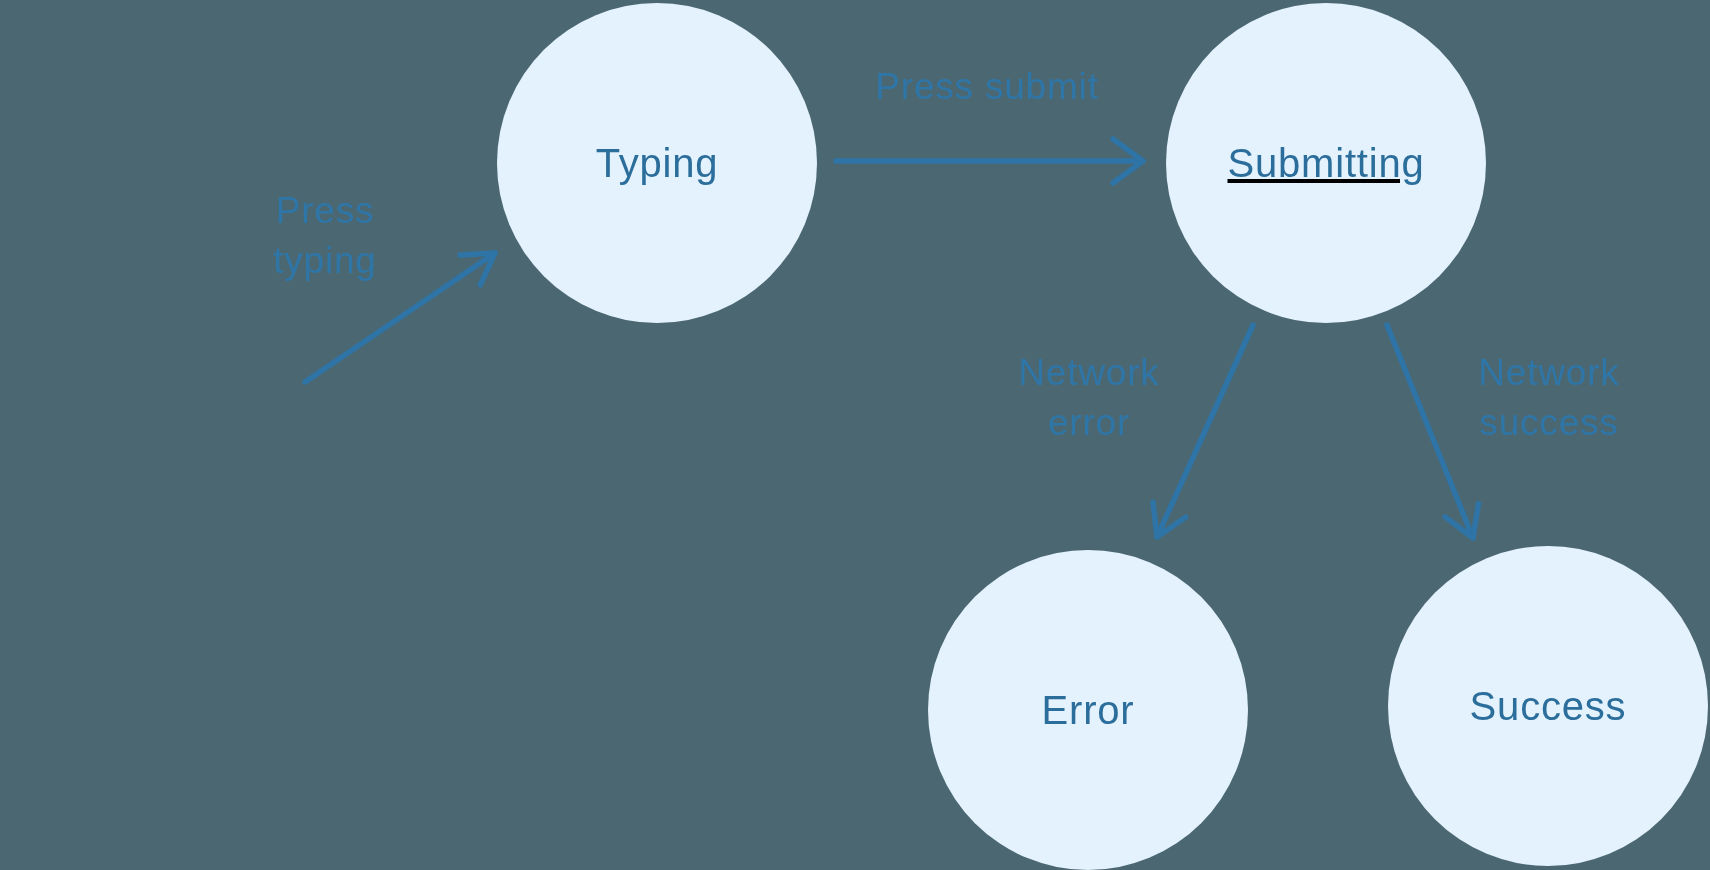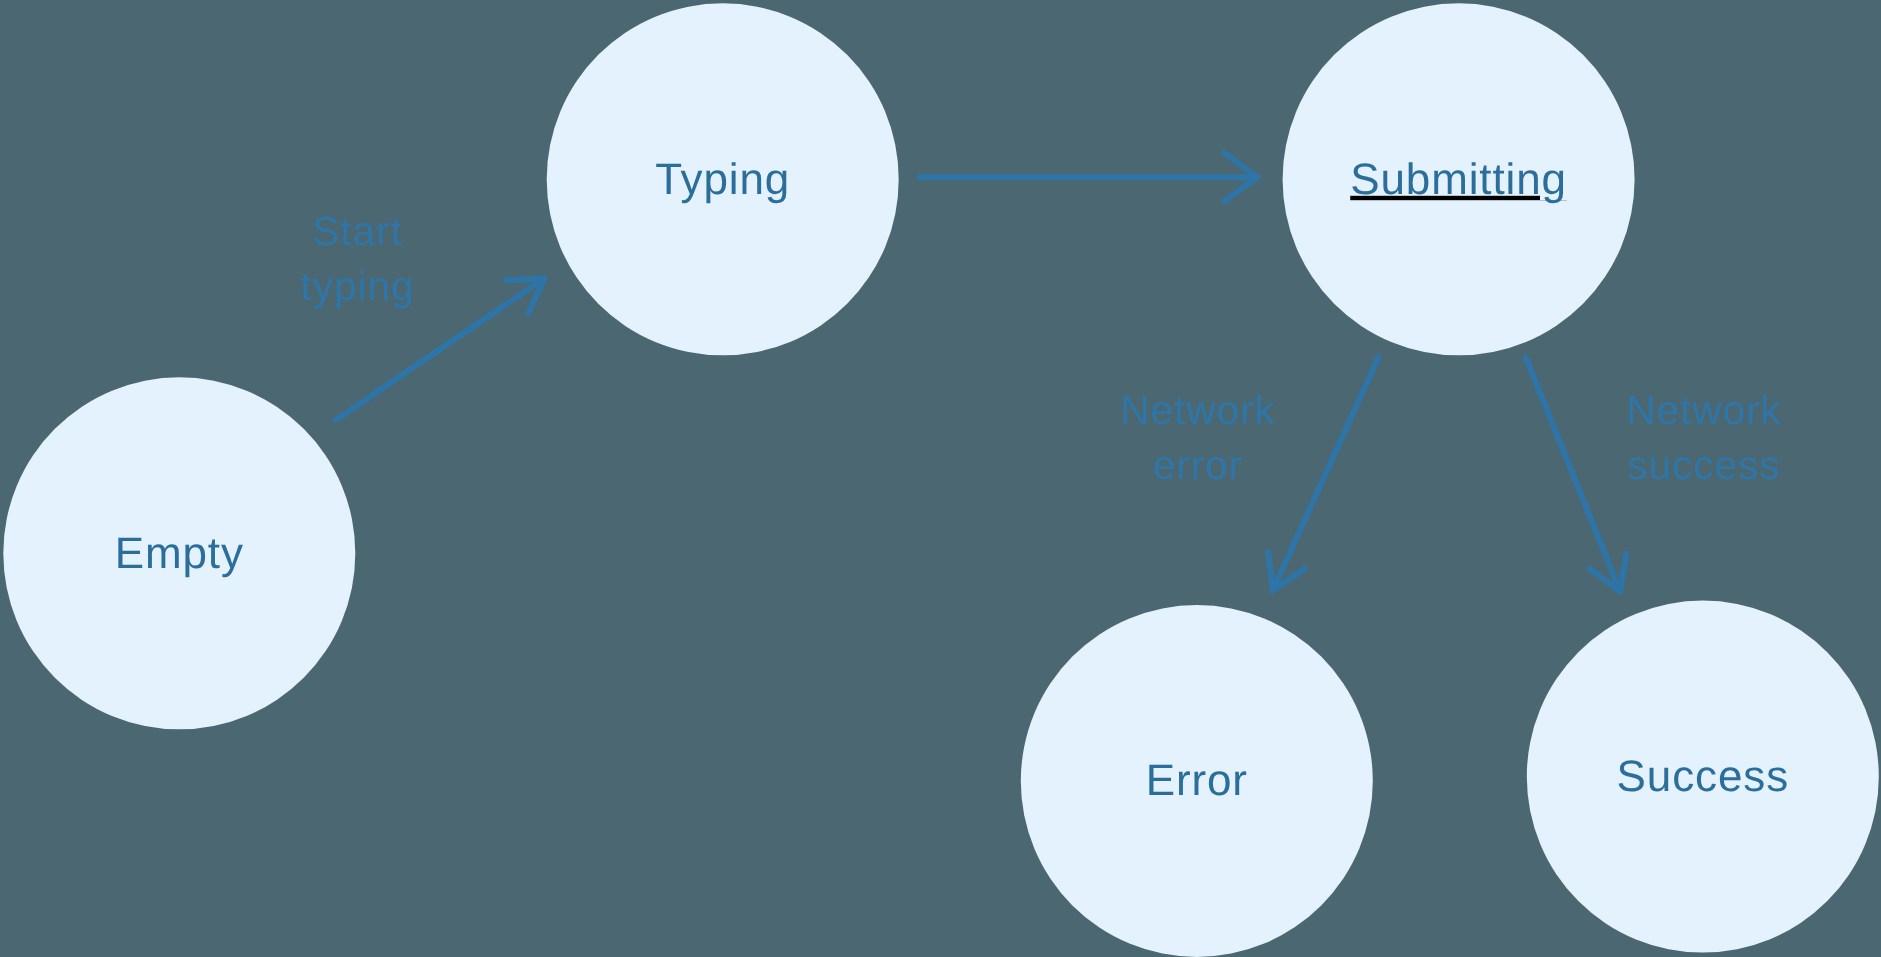--- a/index.html
+++ b/index.html
@@ -93,36 +93,34 @@
     <g>
       <path d="M 1253 325 L 1157 537"></path>
       <path d="M 1153 502.3 L 1157 537 L 1185.8 517.1"></path>
     </g>
     <g>
       <path d="M 1387 325 L 1473 538"></path>
       <path d="M 1445.1 516.9 L 1473 538 L 1478.5 503.5"></path>
     </g>
   </svg>
 
-  <div class="state-node node-empty">
-    <span class="state-label">Empty</span>
-  </div>
   <div class="state-node node-typing">
     <span class="state-label">Typing</span>
   </div>
   <div class="state-node node-submitting">
     <span class="state-label">Submitting</span>
   </div>
   <div class="state-node node-error">
     <span class="state-label">Error</span>
   </div>
   <div class="state-node node-success">
     <span class="state-label">Success</span>
   </div>
 
-  <div class="edge-label label-start-typing">Start
+  <div class="edge-label label-start-typing">Press
 typing</div>
+  <div class="edge-label label-press-submit">Press submit</div>
   <div class="edge-label label-network-error">Network
 error</div>
   <div class="edge-label label-network-success">Network
 success</div>
 
 </div>
 
 </body></html>

